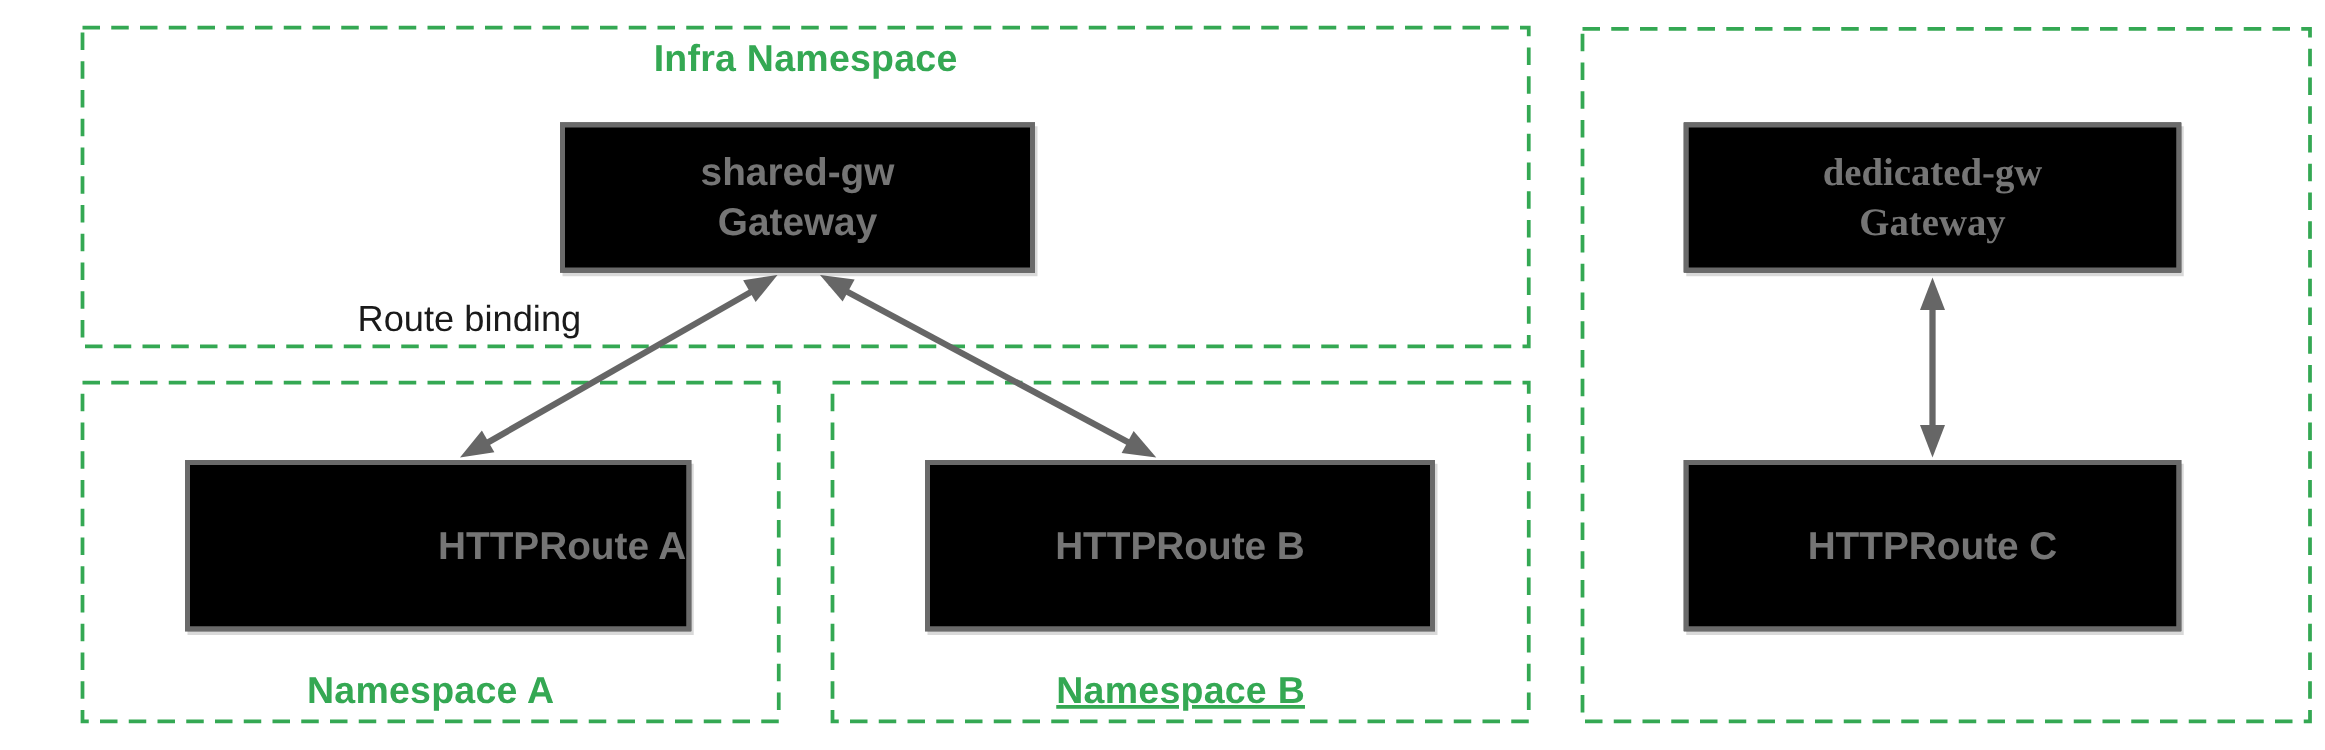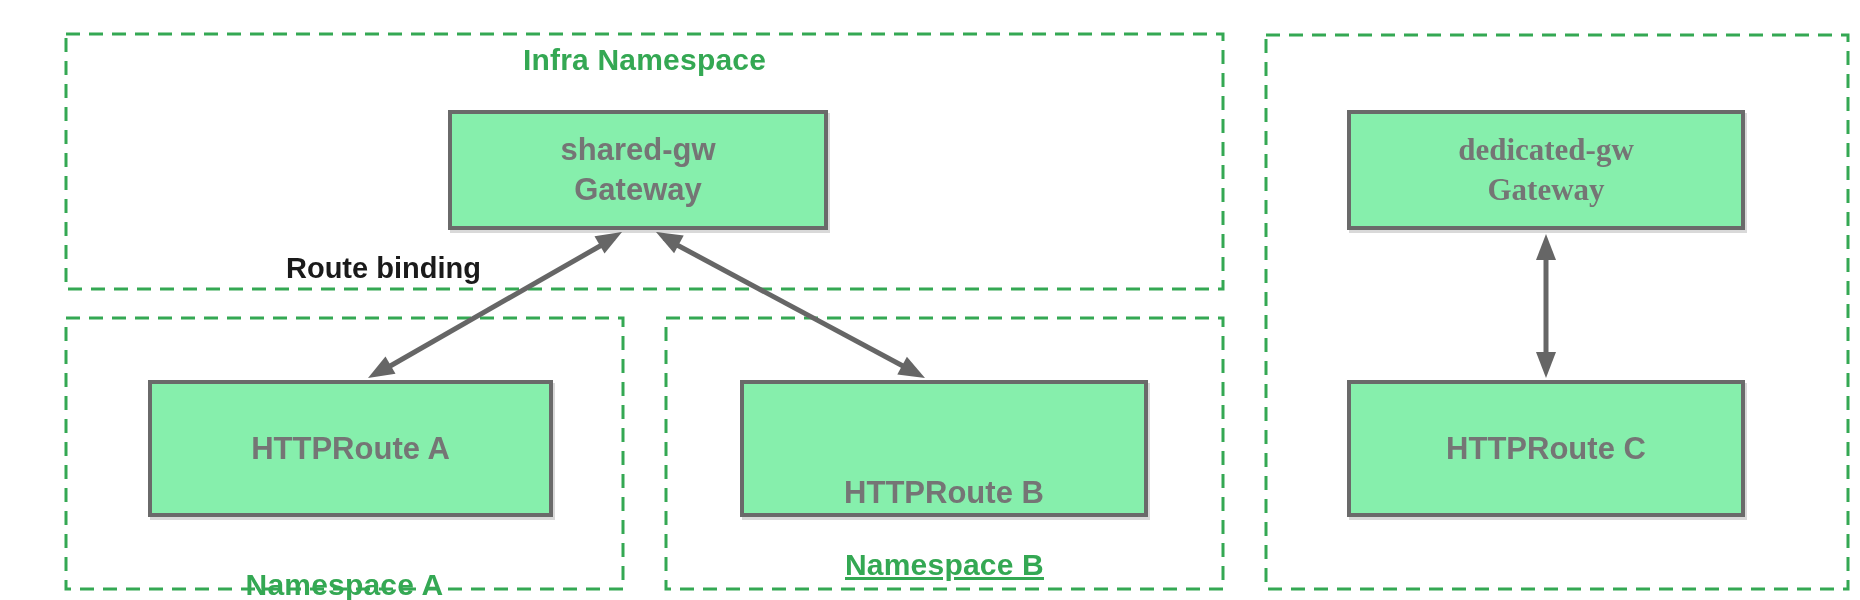--- a/index.html
+++ b/index.html
@@ -9,31 +9,31 @@
     --arrow-gray:#666666;
     --annotation-black:#1A1A1A;
   }
   *{margin:0;padding:0;box-sizing:border-box;}
   html,body{background:#ffffff;}
   body{
     width:1860px;height:600px;overflow:hidden;
     font-family:"Liberation Sans","DejaVu Sans",sans-serif;
     position:relative;
   }
-  .canvas{position:absolute;left:0;top:12px;width:1860px;height:533px;}
+  .canvas{position:absolute;left:0;top:0;width:1860px;height:533px;}
   svg.layer{position:absolute;left:0;top:0;}
 
   .ns-title{
     position:absolute;text-align:center;
     color:var(--namespace-green);
     font-weight:bold;font-size:30px;line-height:32px;
     letter-spacing:.2px;
   }
   .node-box{
-    position:absolute;background:#86efac;
+    position:absolute;background:#000000;
     border:4px solid var(--box-border-gray);
     box-shadow:2px 3px 0 rgba(0,0,0,0.15);
     display:flex;align-items:center;justify-content:center;
     text-align:center;
     color:var(--box-text-gray);
     font-weight:bold;font-size:31px;line-height:40px;
   }
   .node-box span{display:block;}
   .annotation{
     position:absolute;
@@ -67,44 +67,44 @@
     </g>
 
     <g stroke="var(--arrow-gray)" fill="var(--arrow-gray)">
       <line x1="1546" y1="240" x2="1546" y2="350" stroke-width="5"></line>
       <polygon points="1546,222 1536,248 1556,248" stroke="none"></polygon>
       <polygon points="1546,366 1536,340 1556,340" stroke="none"></polygon>
     </g>
   </svg>
 
   <div class="ns-title" style="left:66px;top:32px;width:1157px;">Infra Namespace</div>
-  <div class="ns-title" style="left:66px;top:537px;width:557px;margin-top:20px;">Namespace A</div>
+  <div class="ns-title" style="left:66px;top:537px;width:557px;">Namespace A</div>
   <div class="ns-title" style="left:666px;top:537px;width:557px;text-decoration:underline;">Namespace B</div>
 
   <div class="node-box" style="left:448px;top:98px;width:380px;height:120px;">
     <div>
       <span>shared-gw</span>
       <span>Gateway</span>
     </div>
   </div>
 
   <div class="node-box" style="left:1347px;top:98px;width:398px;height:120px;font-family:Liberation Serif, serif;">
     <div>
       <span>dedicated-gw</span>
       <span>Gateway</span>
     </div>
   </div>
 
-  <div class="node-box" style="left:148px;top:368px;width:405px;height:137px;">
+  <div class="node-box" style="left:148px;top:368px;width:405px;height:137px;justify-content:flex-end;">
     <span>HTTPRoute A</span>
   </div>
 
-  <div class="node-box" style="left:740px;top:368px;width:408px;height:137px;align-items:flex-end;">
+  <div class="node-box" style="left:740px;top:368px;width:408px;height:137px;">
     <span>HTTPRoute B</span>
   </div>
 
   <div class="node-box" style="left:1347px;top:368px;width:398px;height:137px;">
     <span>HTTPRoute C</span>
   </div>
 
-  <div class="annotation" style="left:286px;top:240px;font-weight:bold;">Route binding</div>
+  <div class="annotation" style="left:286px;top:240px;">Route binding</div>
 
 </div>
 
 </body></html>

